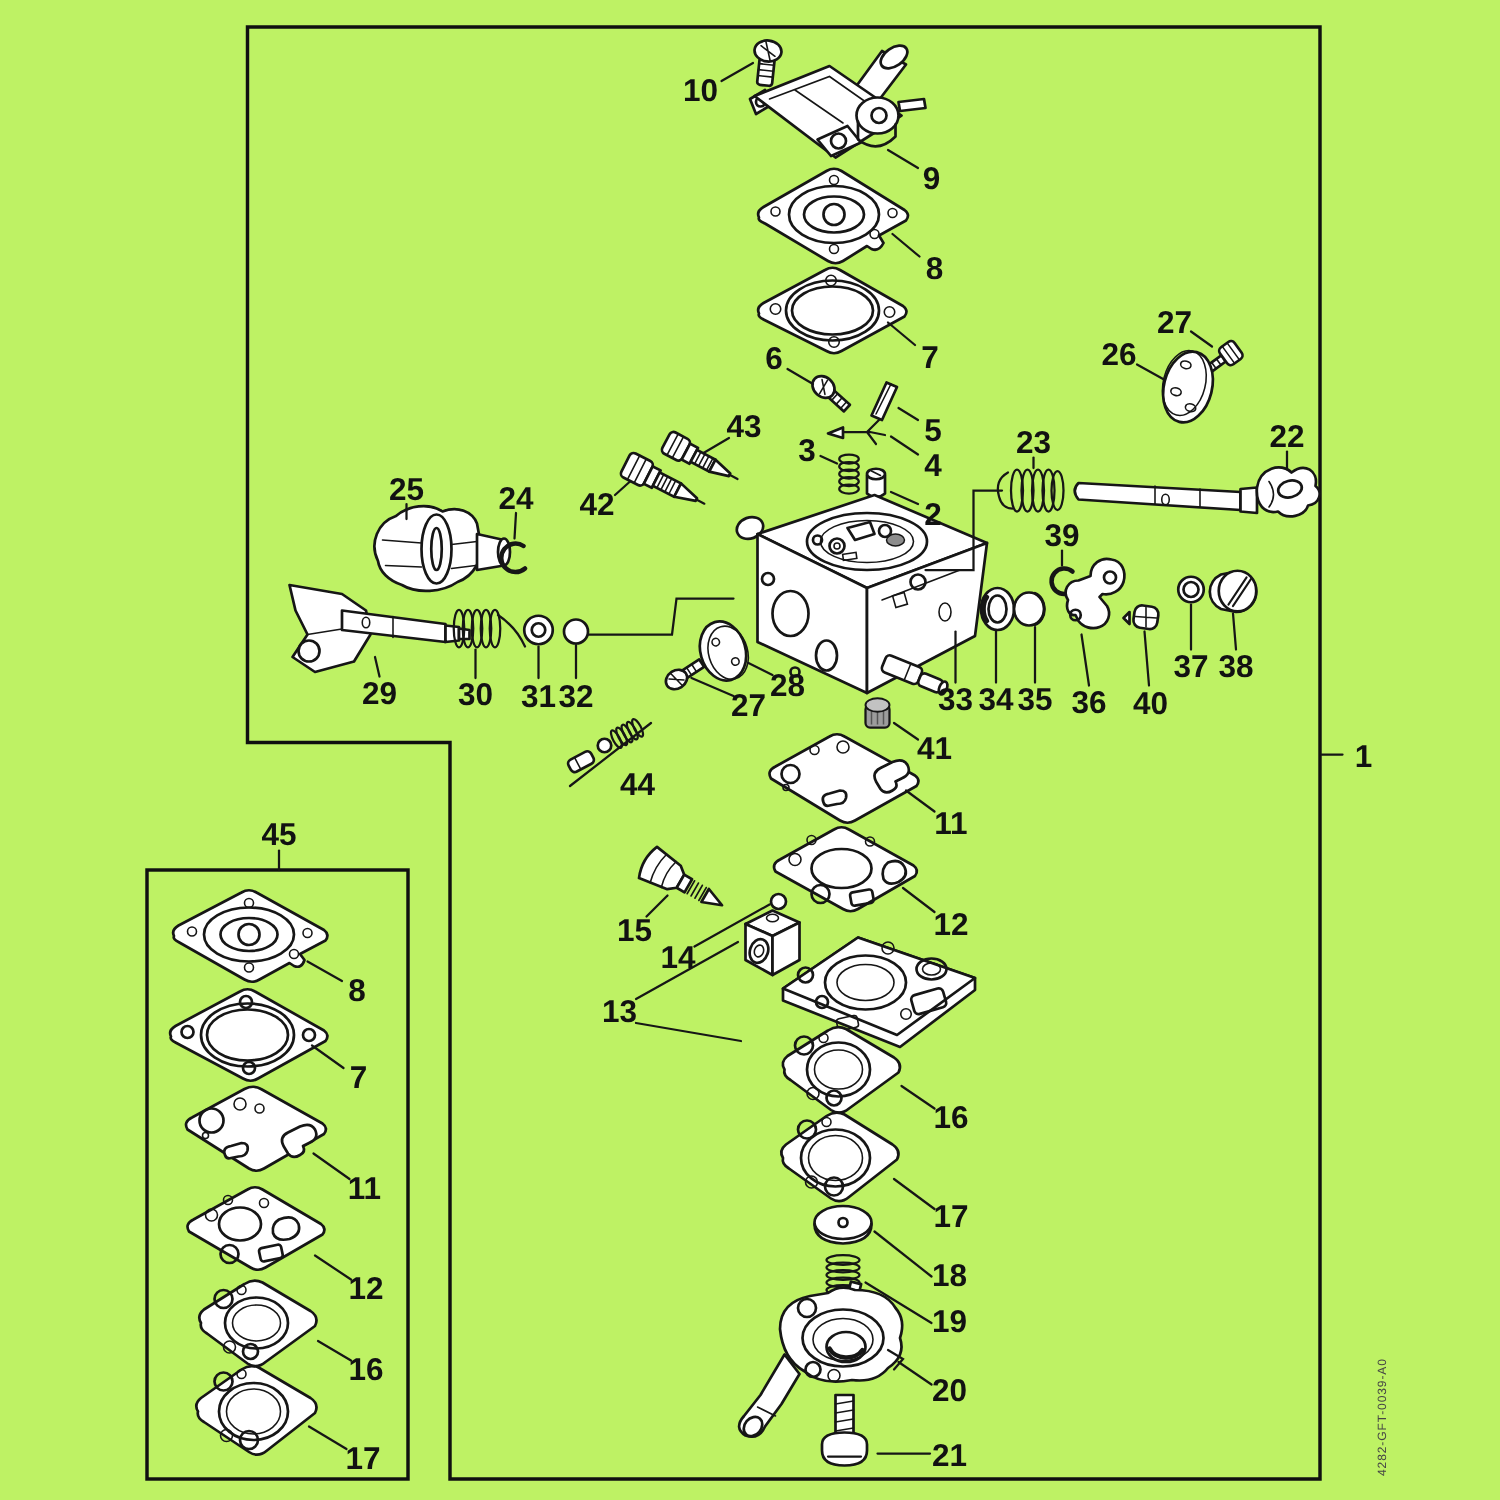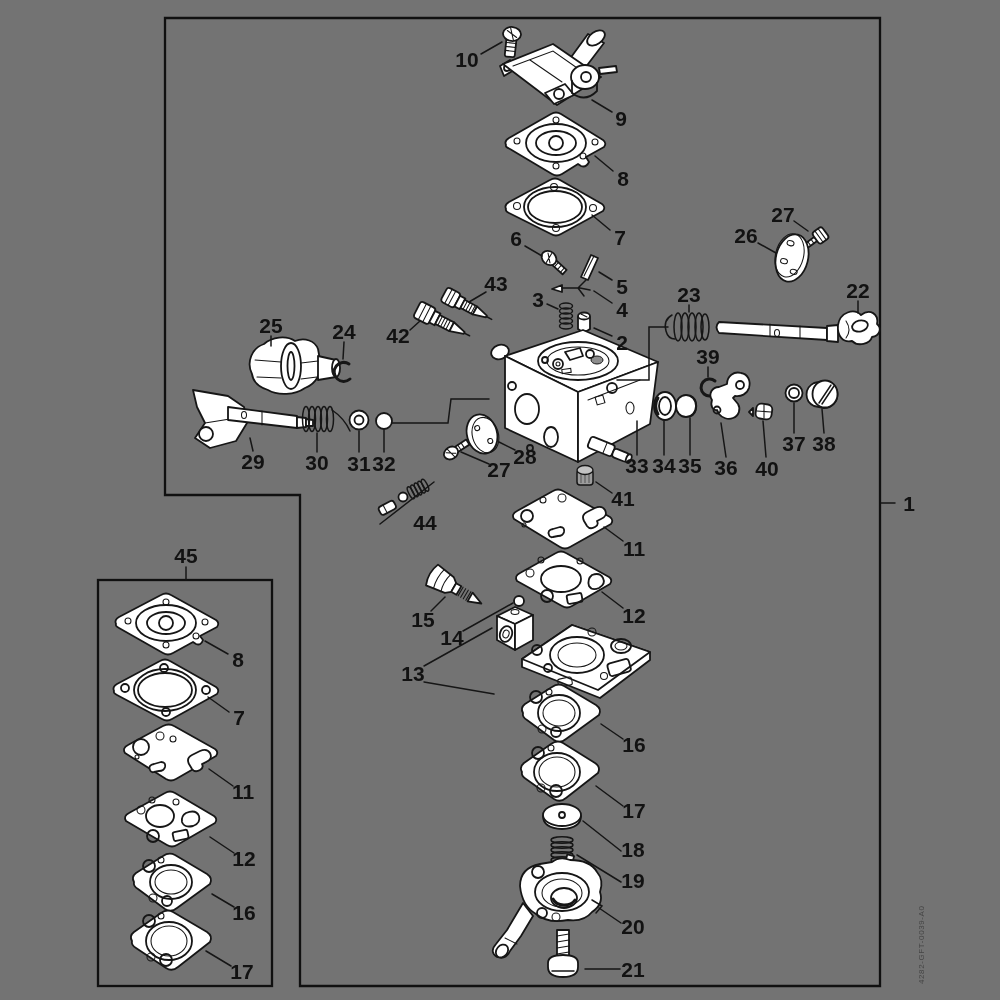--- a/index.html
+++ b/index.html
@@ -1,16 +1,16 @@
 <!DOCTYPE html>
 <html><head>
 <meta charset="utf-8">
 <style>
   html,body{margin:0;padding:0;background:#ffffff;}
-  .stage{position:relative;width:1000px;height:1000px;background:#737373;overflow:hidden;
+  .stage{position:relative;width:1000px;height:1000px;background:#bef264;overflow:hidden;
          font-family:"Liberation Sans","DejaVu Sans",sans-serif;}
   svg{display:block}
   .s   {fill:#ffffff;stroke:#161616;stroke-width:1.8;stroke-linejoin:round;stroke-linecap:round;}
   .sn  {fill:none;stroke:#161616;stroke-width:1.8;stroke-linejoin:round;stroke-linecap:round;}
   .l   {fill:none;stroke:#161616;stroke-width:1.5;stroke-linecap:round;}
   .thin{fill:none;stroke:#161616;stroke-width:1.05;stroke-linecap:round;}
   .bd  {fill:none;stroke:#101010;stroke-width:2.3;stroke-linejoin:miter;}
   .thick{fill:none;stroke:#161616;stroke-width:3;stroke-linecap:round;}
   .grey{fill:#9c9c9c;stroke:#161616;stroke-width:1.5;}
   .greyl{fill:#c2c2c2;stroke:#161616;stroke-width:1.3;}

